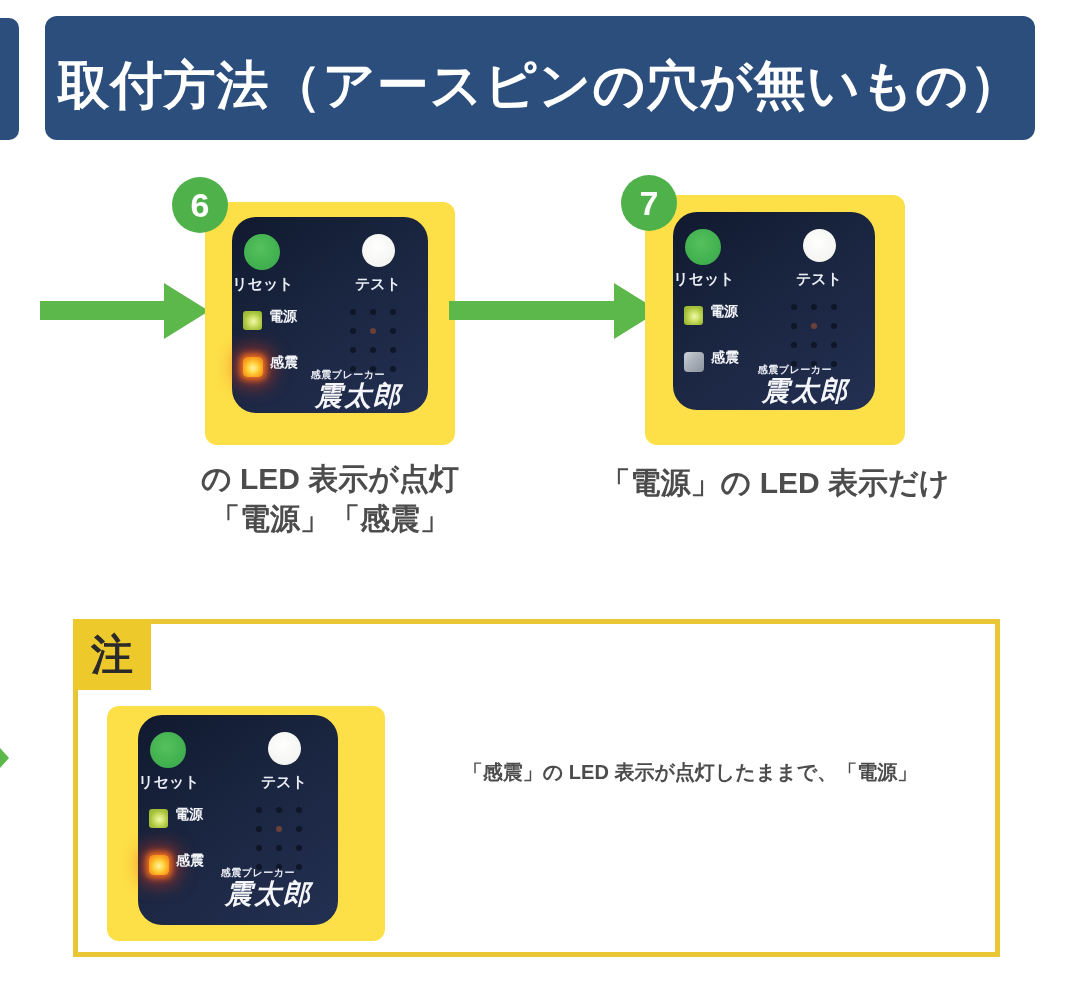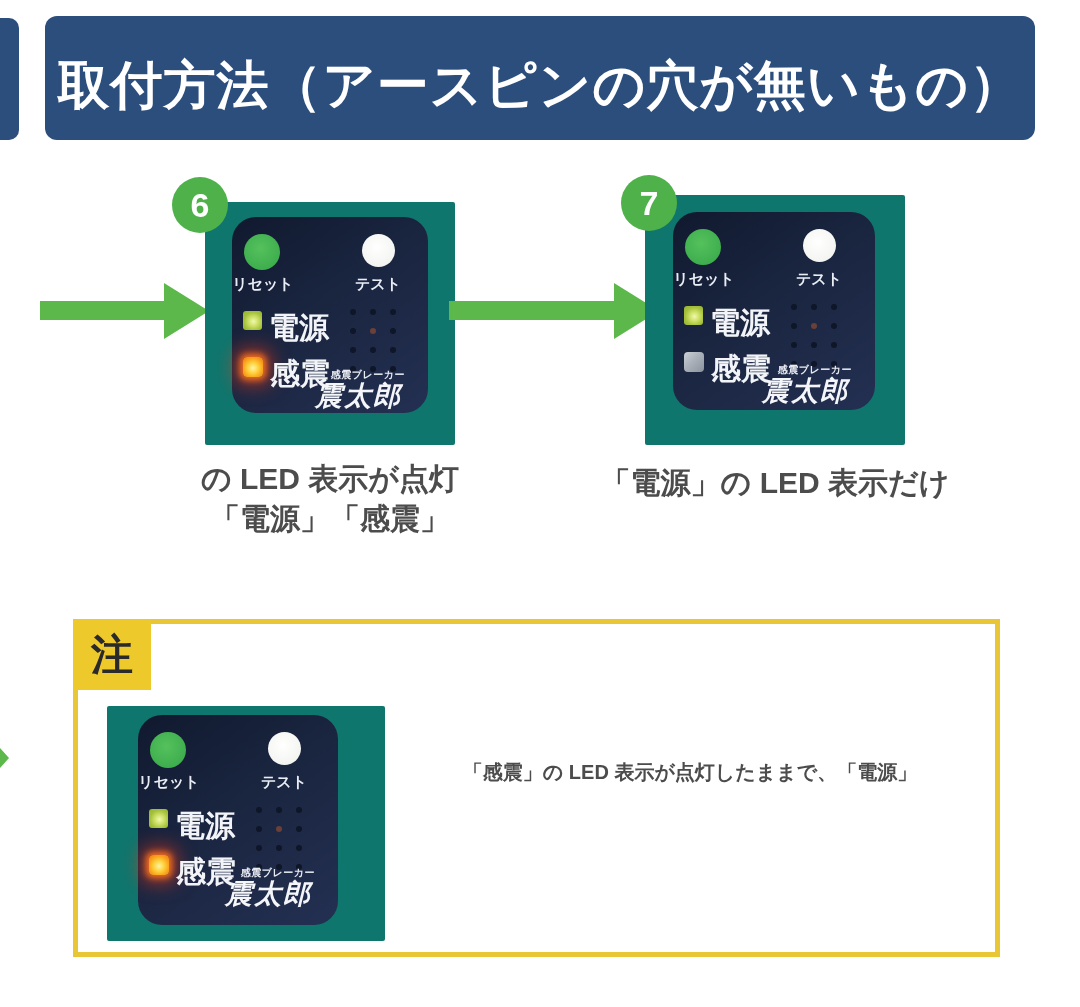--- a/index.html
+++ b/index.html
@@ -26,21 +26,21 @@
   
   .arrow-shaft{height:19px;background:#5cb84b;top:301px;}
   .arrow-head{width:0;height:0;border-top:28px solid transparent;border-bottom:28px solid transparent;border-left:45px solid #5cb84b;top:283px;}
   .a6s{left:40px;width:124px;}
   .a6h{left:164px;}
   .a7s{left:449px;width:165px;}
   .a7h{left:614px;}
   .frag-arrow{left:0;top:748px;width:0;height:0;border-top:10px solid transparent;border-bottom:10px solid transparent;border-left:9px solid #5cb84b;}
 
   
-  .photo{background:#0f766e;border-radius:2px;}
+  .photo{background:#fde047;border-radius:12px;}
   .photo-6{left:205px;top:202px;width:250px;height:243px;}
   .photo-7{left:645px;top:195px;width:260px;height:250px;}
   .photo-note{left:107px;top:706px;width:278px;height:235px;}
   .panel{
     position:absolute;width:196px;height:196px;border-radius:24px;
     background:linear-gradient(145deg,#10192e 0%,#1a2540 45%,#243052 100%);
   }
   .photo-6 .panel{left:27px;top:15px;}
   .photo-7 .panel{left:28px;top:17px;width:202px;height:198px;}
   .photo-note .panel{left:31px;top:9px;width:200px;height:210px;}
@@ -53,29 +53,29 @@
   .lbl-test{left:116px;top:58px;width:60px;}
 
   .led{position:absolute;}
   .led-power{left:11px;top:94px;width:19px;height:19px;border-radius:3px;
     background:radial-gradient(circle at 55% 55%,#f0f7b2 0%,#d2e46e 28%,#a6c23c 62%,#93b02f 100%);}
   .led-seismic{left:11px;top:140px;width:20px;height:20px;border-radius:4px;}
   .seismic-on .led-seismic{
     background:radial-gradient(circle at 50% 55%,#fff4a6 0%,#ffd23e 35%,#f9a41e 65%,#f07217 100%);
     box-shadow:0 0 6px 3px rgba(255,120,30,0.9),0 0 18px 9px rgba(240,60,25,0.55);}
   .seismic-off .led-seismic{background:linear-gradient(135deg,#cdd2d8 0%,#aab1ba 45%,#8b939e 100%);}
-  .led-label{position:absolute;color:#f2f4f8;font-size:30px;font-weight:bold;white-space:nowrap;}
+  .led-label{position:absolute;color:#f2f4f8;font-size:14px;font-weight:bold;white-space:nowrap;}
   .lbl-power{left:37px;top:91px;}
   .lbl-seismic{left:38px;top:137px;}
 
   .dots{position:absolute;left:118px;top:92px;display:grid;grid-template-columns:repeat(3,6px);grid-auto-rows:6px;column-gap:14px;row-gap:13px;}
   .dots i{width:6px;height:6px;border-radius:50%;background:#0e1628;display:block;}
   .dots i.hot{background:#6a4038;}
 
-  .brand-small{position:absolute;right:23px;top:151px;color:#e8ebf2;font-size:10px;font-weight:bold;letter-spacing:0.5px;white-space:nowrap;}
+  .brand-small{position:absolute;right:43px;top:151px;color:#e8ebf2;font-size:10px;font-weight:bold;letter-spacing:0.5px;white-space:nowrap;}
   .brand-large{position:absolute;right:26px;top:161px;color:#f5f6fa;font-size:27px;font-weight:bold;font-style:italic;
     font-family:"DejaVu Serif","Liberation Serif",serif;white-space:nowrap;letter-spacing:2px;}
 
   
   .caption{font-size:30px;font-weight:bold;color:#4c4c4c;text-align:center;line-height:40px;}
   .caption-6{left:130px;top:459px;width:400px;}
   .caption-7{left:575px;top:463px;width:400px;}
 
   
   .note-box{left:73px;top:619px;width:927px;height:338px;border:5px solid #e8c636;box-sizing:border-box;background:#ffffff;}

